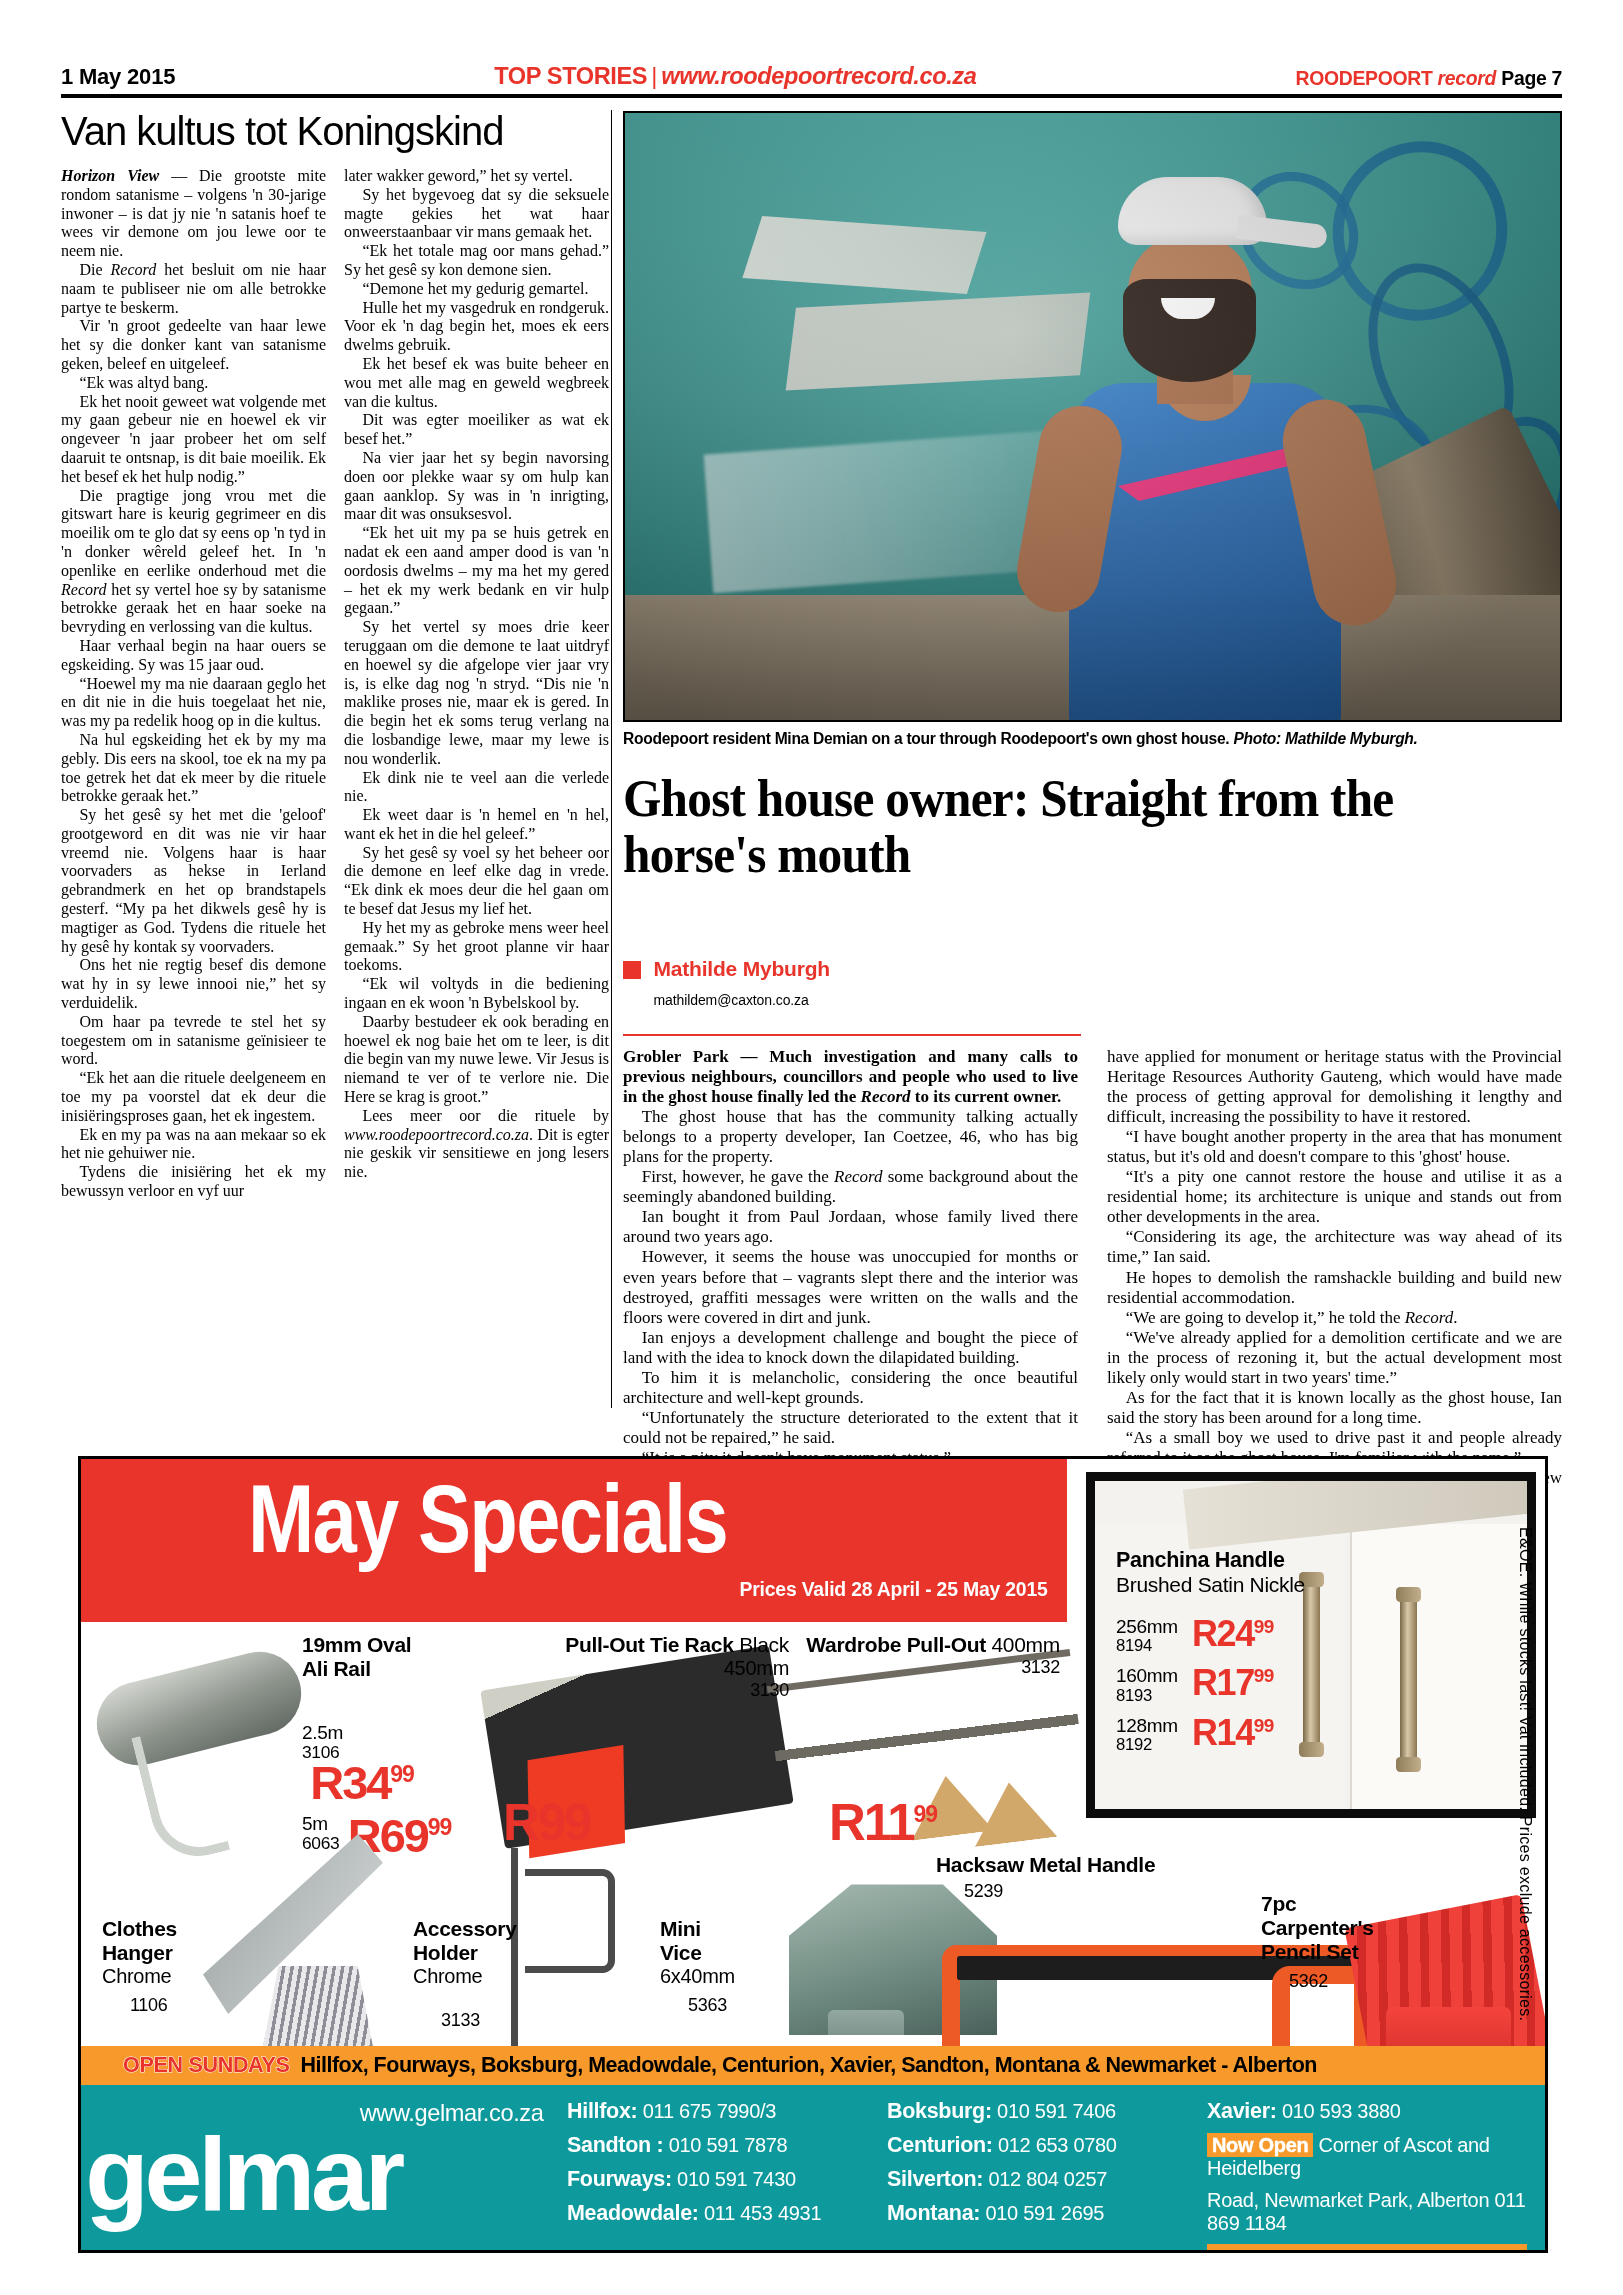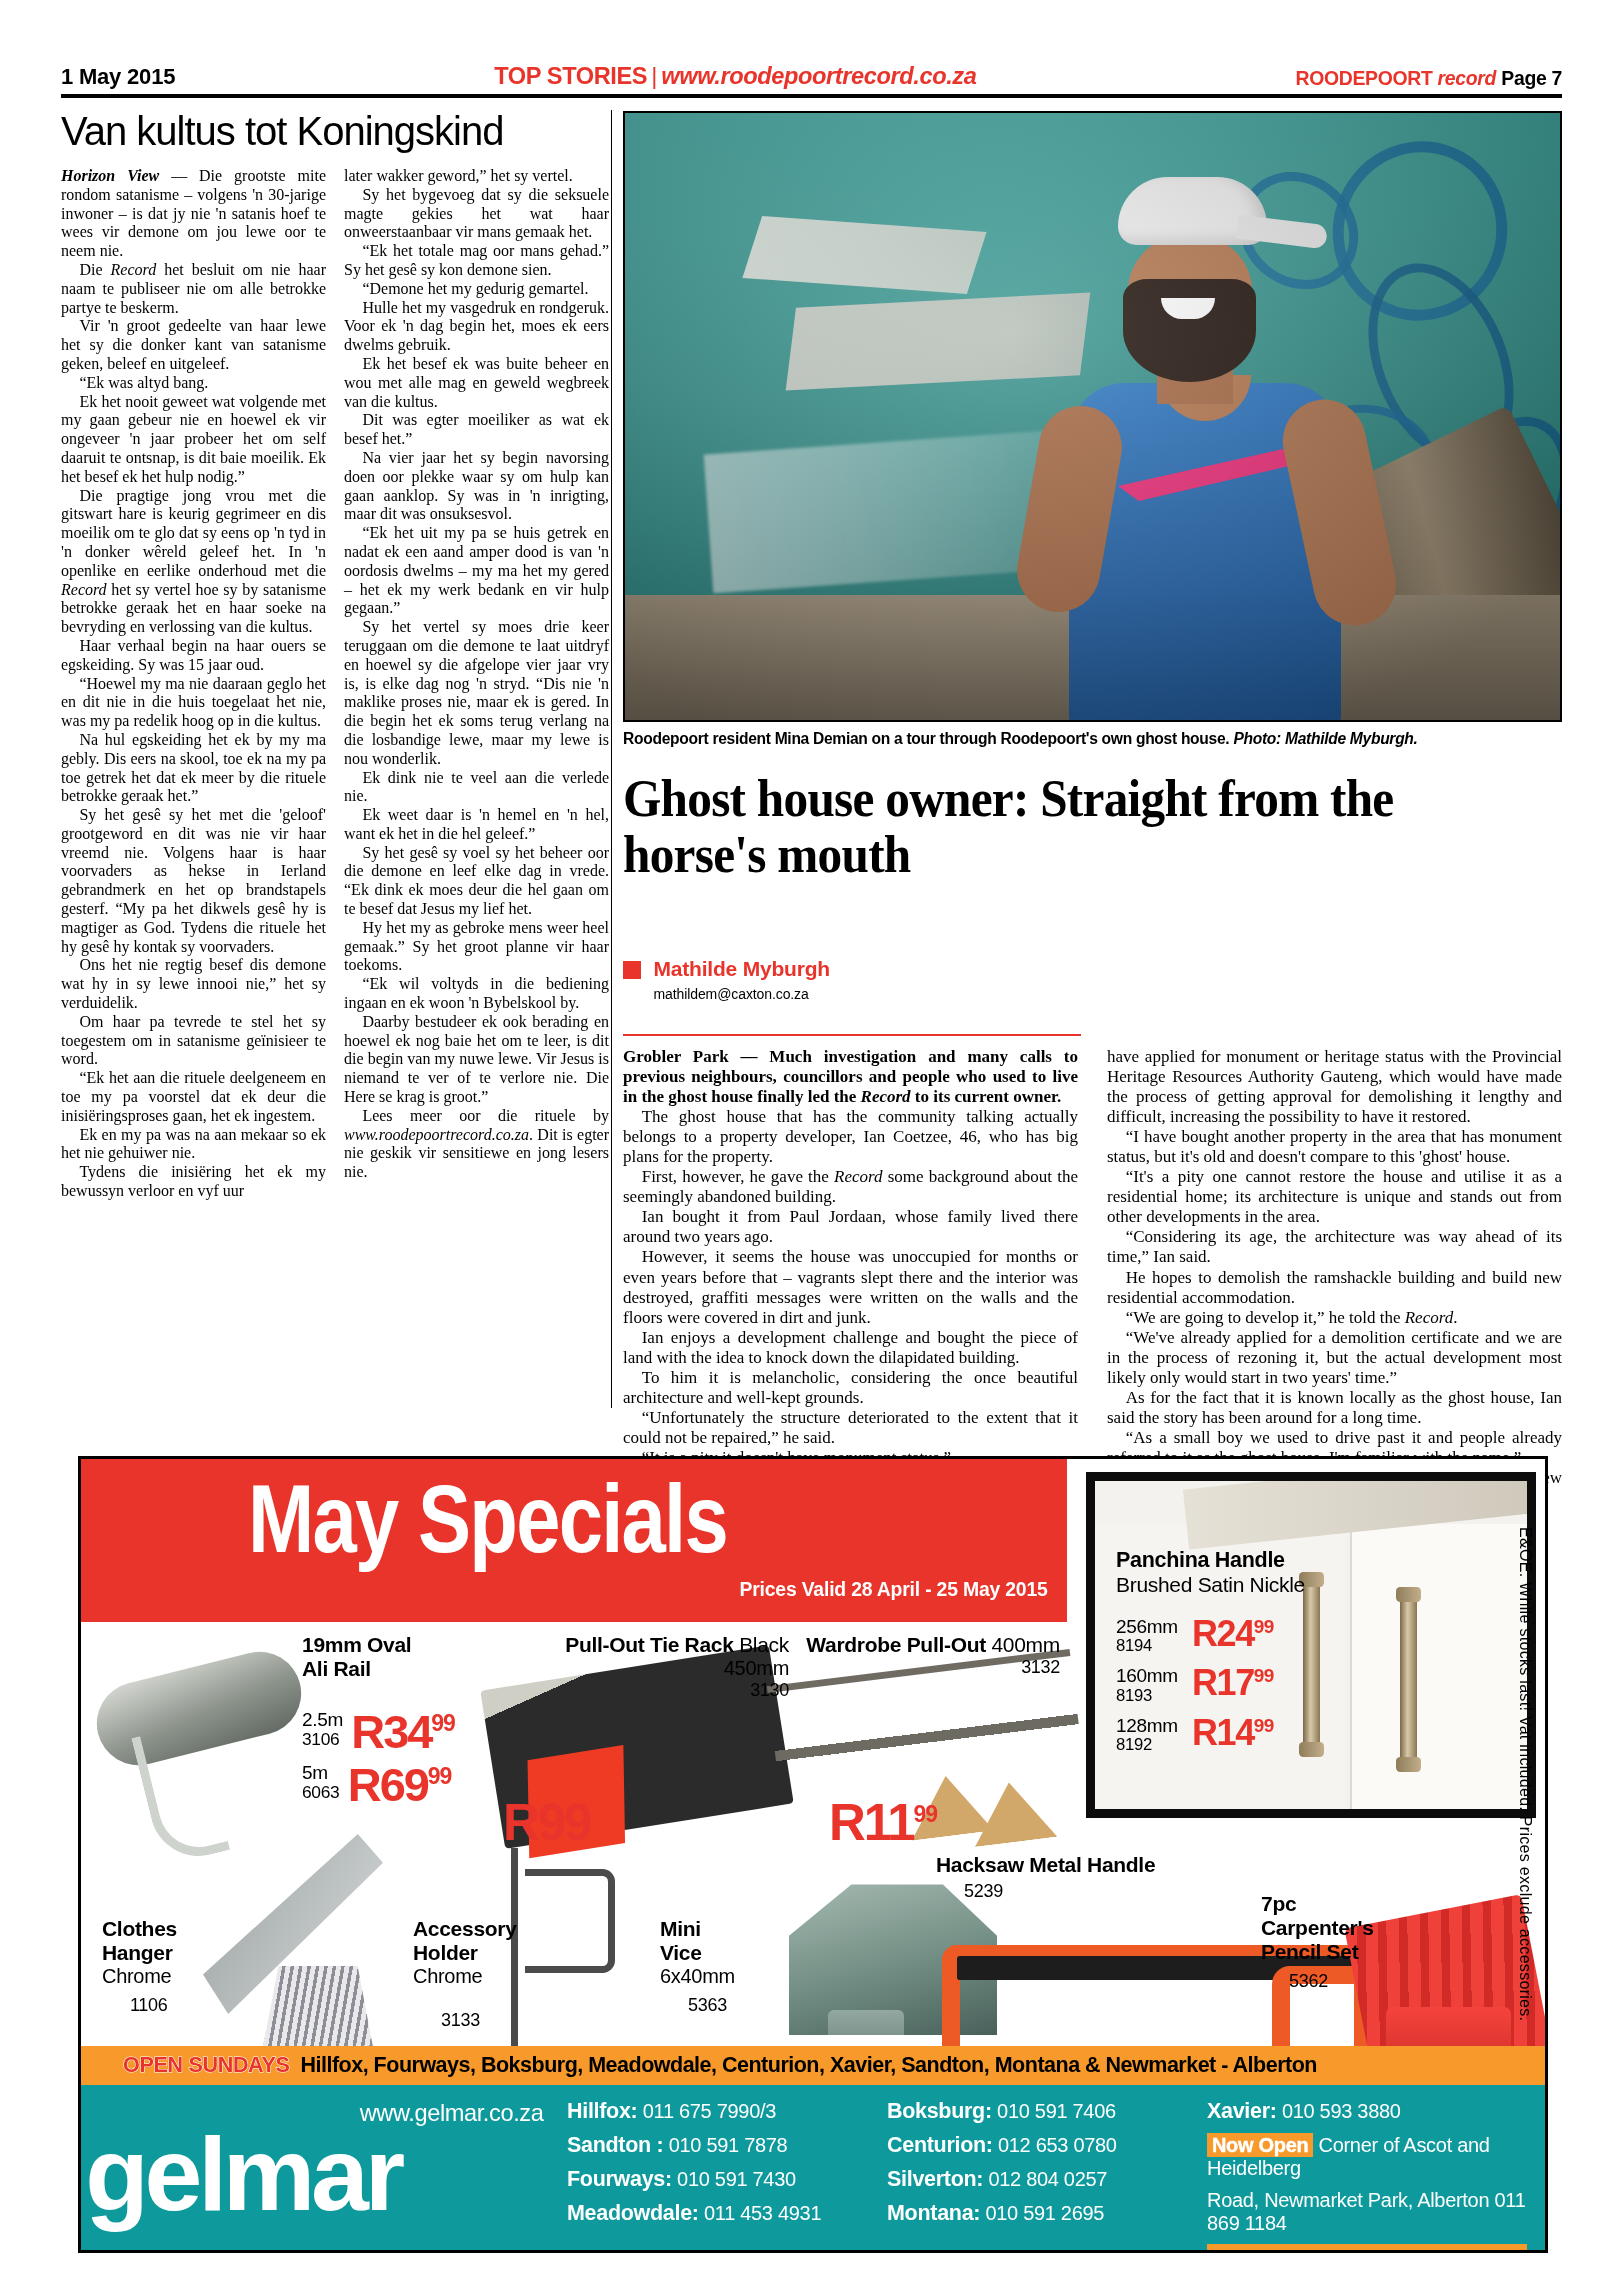--- a/index.html
+++ b/index.html
@@ -155,21 +155,21 @@
   }
 
   .gh-byline { position: absolute; left: 623px; top: 957px; width: 444px; }
   .gh-sq { position: absolute; left: 0; top: 4.2px; width: 18px; height: 18px; background: #e8342a; }
   .gh-name {
     margin-left: 30.5px; font-family: "Liberation Sans", sans-serif;
     font-weight: bold; font-size: 21px; color: #e8342a; letter-spacing: -0.2px;
   }
   .gh-mail {
     margin-left: 30.5px; font-family: "Liberation Sans", sans-serif;
-    font-size: 14px; letter-spacing: -0.1px; margin-top: 5px;
+    font-size: 14px; letter-spacing: -0.1px; margin-top: 11px;
   }
   .gh-rule { position: absolute; left: 623px; top: 1034px; width: 458px; height: 2.1px; background: #e8342a; }
 
   .gh-cols {
     position: absolute; left: 623px; top: 1047px; width: 939px; height: 361px;
     display: flex; gap: 29px;
   }
   .gh-col { width: 455px; }
   .gh-col p { font-size: 17px; line-height: 1.18; text-align: justify; text-indent: 1.1em; hyphens: auto; -webkit-hyphens: auto; }
   .gh-col p.lead { font-weight: bold; text-indent: 0; }
@@ -524,21 +524,21 @@
     </div>
   <div class="art art-tierack" style="left:410px; top:208px;"></div>
   <div class="art art-wardrobe" style="left:694px; top:208px;">
     <div class="art-hanger" style="left:125px; top:104px;"></div>
     <div class="art-hanger" style="left:187px; top:118px;"></div>
   </div>
 
   <div class="prod" style="left:221px; top:174px; width:187px;">
     <div class="p-name">19mm Oval</div>
     <div class="p-name">Ali Rail</div>
-    <div style="margin-top:29px; display:flex; align-items:flex-start;">
+    <div style="margin-top:42px; display:flex; align-items:flex-start;flex-direction:column;">
       <div class="p-sizeline"><span>2.5m</span><span class="code">3106</span></div>
       <div class="p-price" style="margin-left:8.3px;"><span>R34</span><sup>99</sup></div>
     </div>
     <div style="margin-top:8.3px; display:flex; align-items:flex-start;">
       <div class="p-sizeline"><span>5m</span><span class="code">6063</span></div>
       <div class="p-price" style="margin-left:8.3px;"><span>R69</span><sup>99</sup></div>
     </div>
   </div>
 
   <div class="prod" style="left:416px; top:174px; width:292px; text-align:right;">

